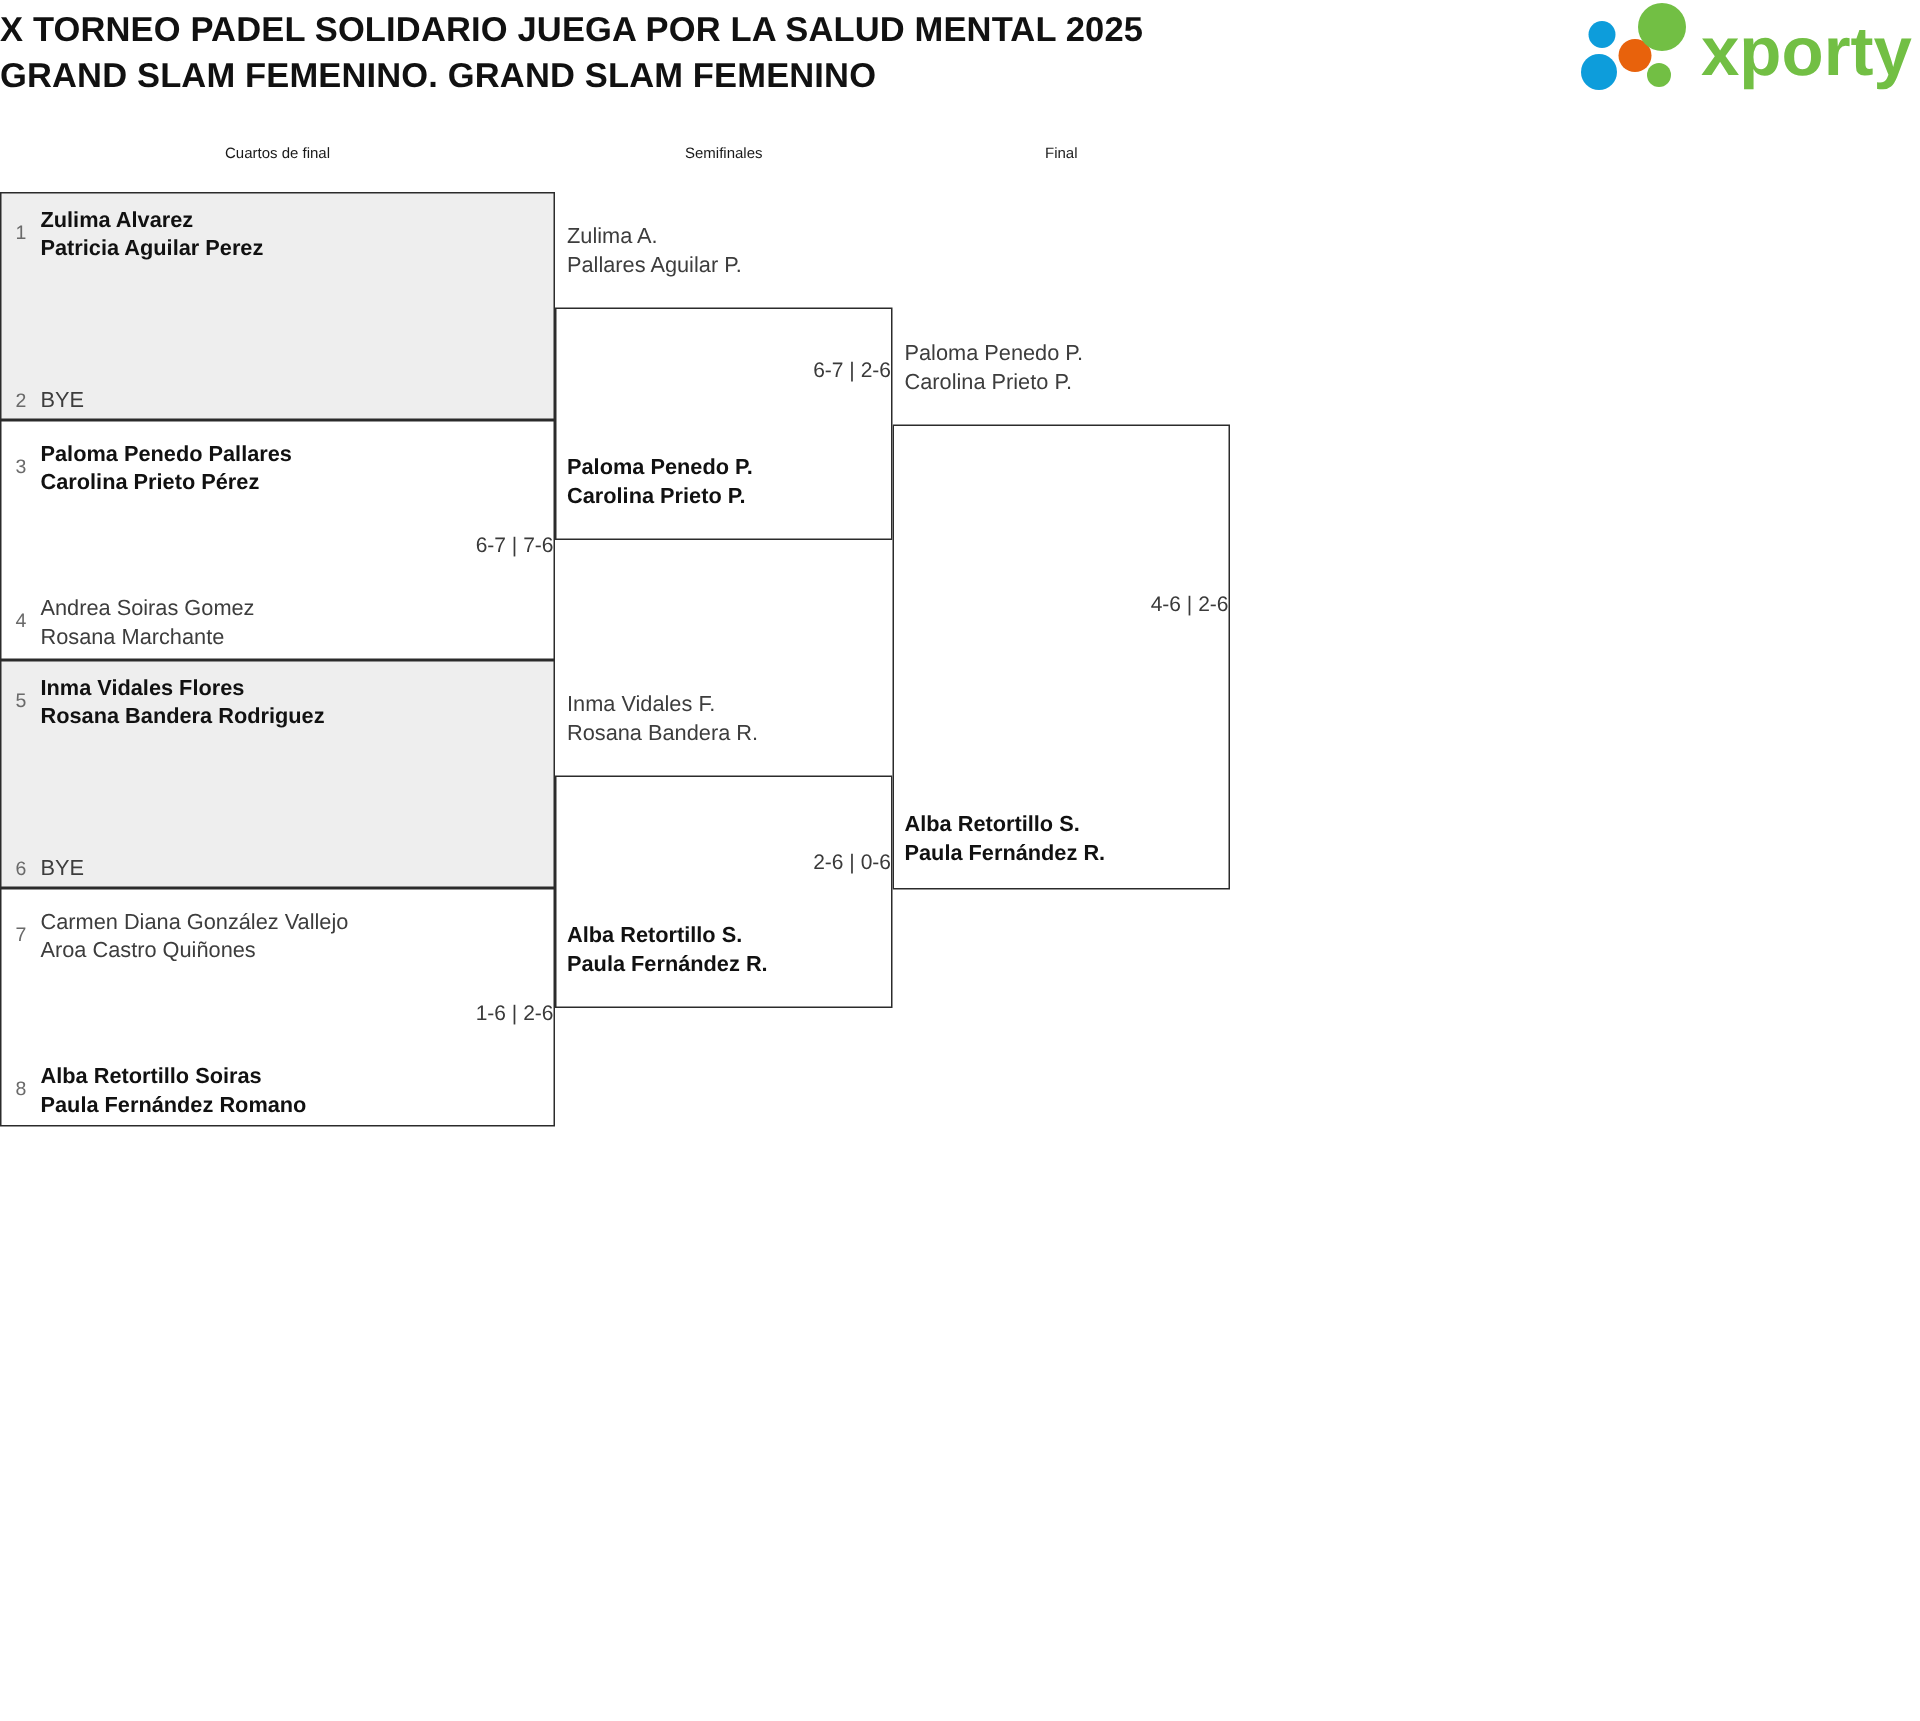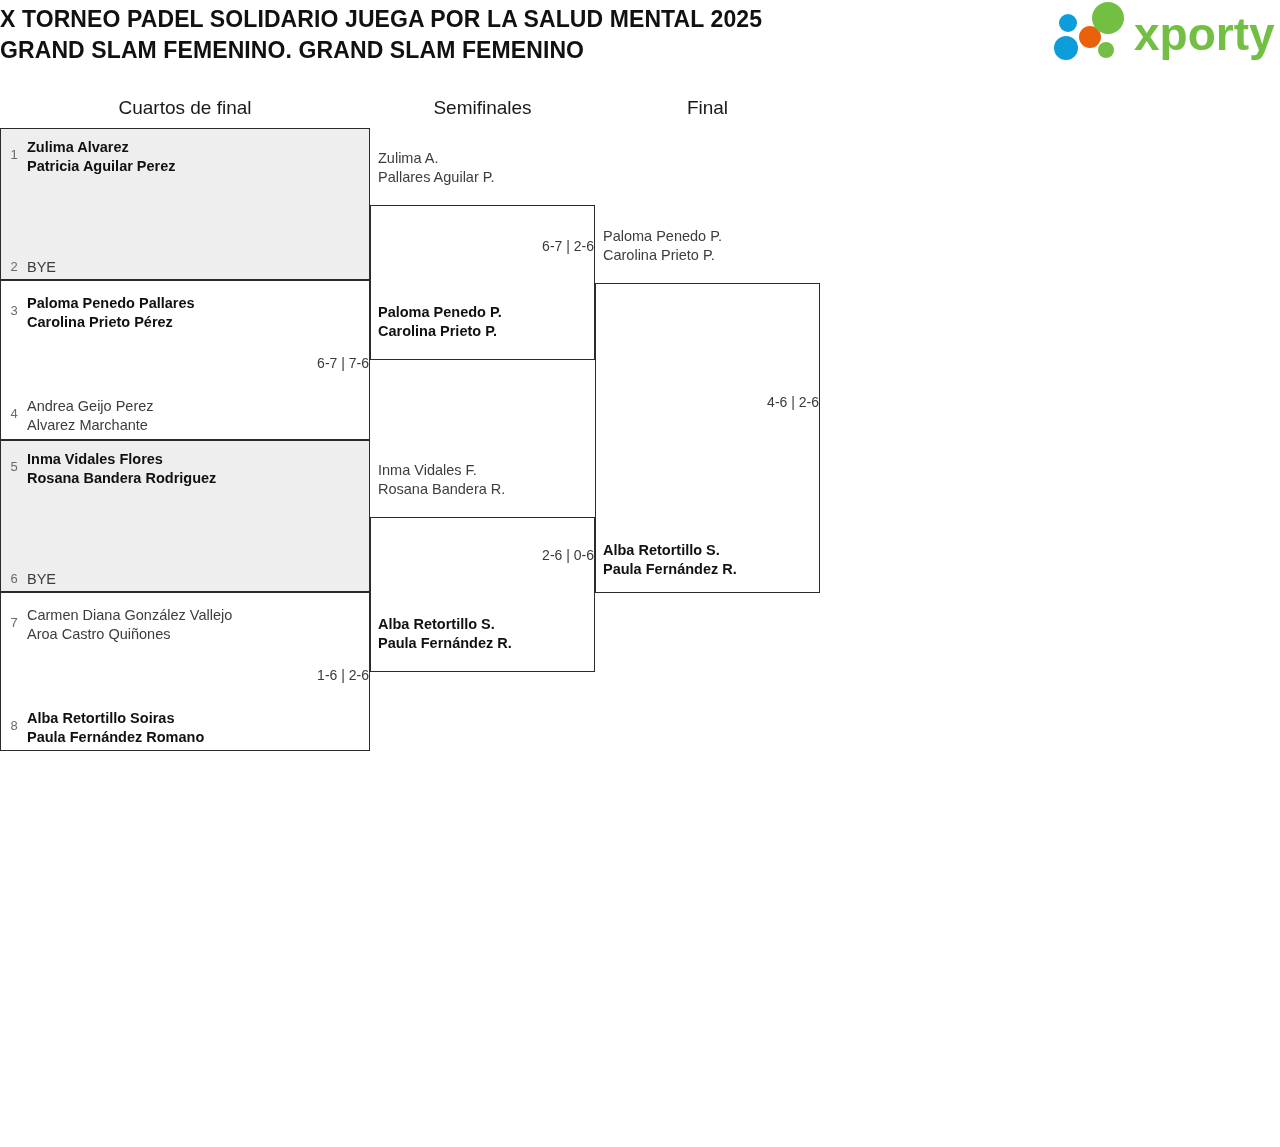--- a/index.html
+++ b/index.html
@@ -28,21 +28,21 @@
   }
   .logo {
     position: absolute; left: 1046px; top: 2px;
     width: 232px; height: 62px;
   }
   .logo svg { display: block; }
 
   
   .round-head {
     position: absolute;
-    font-size: 19px;
+    font-size: 10px;
     color: #1a1a1a;
     top: 97px;
     text-align: center;
     white-space: nowrap;
   }
   #rh-0 { left: 0px;   width: 370px; }
   #rh-1 { left: 370px; width: 225px; }
   #rh-2 { left: 595px; width: 225px; }
 
   
@@ -112,21 +112,21 @@
   #m-qf3 .slot.bottom { top: 120px; }
   #m-qf4 .slot.top    { top: 12px; }
   #m-qf4 .slot.bottom { top: 115px; }
   #m-qf4 .score       { top: 74px; }
 
   #m-sf1 .slot.top    { top: -58px; }
   #m-sf1 .slot.bottom { top: 96px; }
   #m-sf1 .score       { top: 32px; }
   #m-sf2 .slot.top    { top: -58px; }
   #m-sf2 .slot.bottom { top: 96px; }
-  #m-sf2 .score       { top: 29px; }
+  #m-sf2 .score       { top: 48px; }
 
   #m-f1 .slot.top     { top: -58px; }
   #m-f1 .slot.bottom  { top: 256px; }
   #m-f1 .score        { top: 110px; }
 
   
   #m-sf1 .team, #m-sf2 .team, #m-f1 .team { padding-left: 0px; }
   #m-sf1 .slot, #m-sf2 .slot, #m-f1 .slot { padding-left: 7px; }
 </style>
 </head>
@@ -179,22 +179,22 @@
       <div class="slot top">
         <span class="seed">3</span>
         <span class="team winner">
           <span class="ln">Paloma Penedo Pallares</span>
           <span class="ln">Carolina Prieto Pérez</span>
         </span>
       </div>
       <div class="slot bottom">
         <span class="seed">4</span>
         <span class="team">
-          <span class="ln">Andrea Geijo Perez</span>
-          <span class="ln">Alvarez Marchante</span>
+          <span class="ln">Andrea Soiras Gomez</span>
+          <span class="ln">Rosana Marchante</span>
         </span>
       </div>
       <div class="score">6-7 | 7-6</div>
     </div>
 
     <div class="match shaded" id="m-qf3">
       <div class="slot top">
         <span class="seed">5</span>
         <span class="team winner">
           <span class="ln">Inma Vidales Flores</span>

